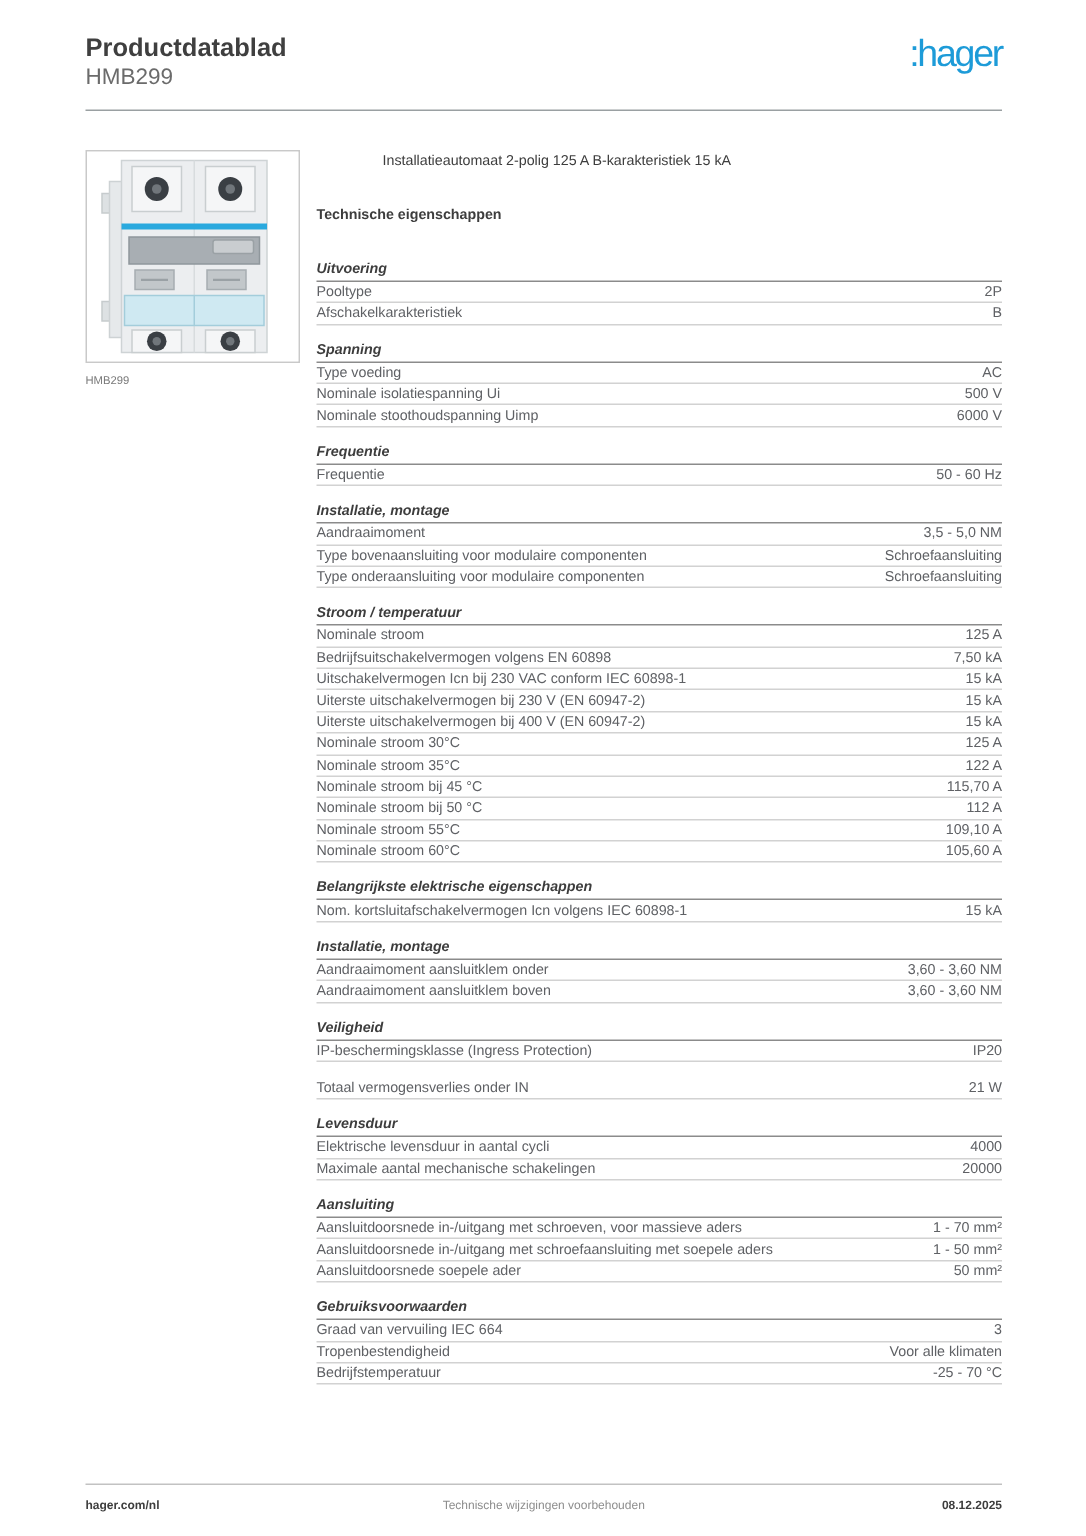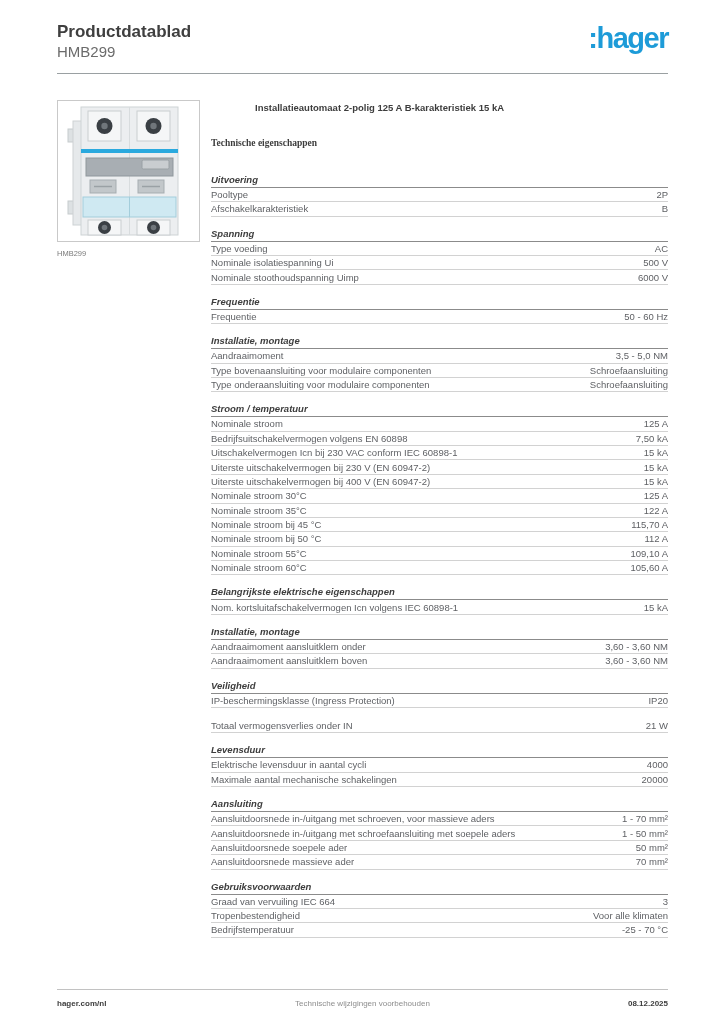--- a/index.html
+++ b/index.html
@@ -13,32 +13,32 @@
     width: 724px; height: 1024px;
     padding: 22px 56px 16px 57px;
     display: flex; flex-direction: column;
     background: #ffffff;
   }
 
   
   .hdr { display: flex; justify-content: space-between; align-items: flex-start; }
   .doc-type { font-size: 17px; font-weight: bold; color: #3f3f3f; line-height: 1.2; }
   .product-code { font-size: 15px; color: #6b6b6b; line-height: 1.3; }
-  .logo { font-size: 29px; font-weight: bold; color: #1d9bd8; letter-spacing: -1.5px; margin-top: 2px; line-height: 1; }
+  .logo { font-size: 25px; font-weight: normal; color: #1d9bd8; letter-spacing: -1.5px; margin-top: 2px; line-height: 1; }
   .header-rule { border-top: 1px solid #9aa0a2; margin-top: 11px; }
 
   
   .main { display: flex; gap: 11px; margin-top: 26px; }
   .left-col { flex: 0 0 143px; width: 143px; }
   .image-box { width: 143px; height: 142px; border: 1px solid #c9c9c9; background: #fff; overflow: hidden; }
   .image-caption { margin-top: 7px; font-size: 7.5px; color: #7a7a7a; }
   .spec-col { flex: 1; min-width: 0; }
 
-  .product-title { font-size: 9.5px; font-weight: bold; color: #3d3d3d; margin: 2px 0 0 0; line-height: 11px; padding-left: 44px; }
-  .tech-heading { font-size: 9.5px; font-weight: bold; color: #3d3d3d; margin: 25px 0 0 0; line-height: 11px; font-family: Liberation Serif, serif; }
+  .product-title { font-size: 9.5px; font-weight: normal; color: #3d3d3d; margin: 2px 0 0 0; line-height: 11px; padding-left: 44px; }
+  .tech-heading { font-size: 9.5px; font-weight: bold; color: #3d3d3d; margin: 25px 0 0 0; line-height: 11px; }
 
   
   #sections > .section:first-child { margin-top: 25px; }
   .section { margin-top: 11px; }
   .section-title {
     font-size: 9.5px; font-weight: bold; color: #3d3d3d;
     line-height: 11px; padding-bottom: 2px;
     border-bottom: 1px solid #8b8b8b;
     font-style: italic;
   }
@@ -309,24 +309,20 @@
   <div class="row">
     <span class="label">Aansluitdoorsnede in-/uitgang met schroefaansluiting met soepele aders</span>
     <span class="value">1 - 50 mm²</span>
   </div>
 
   <div class="row">
     <span class="label">Aansluitdoorsnede soepele ader</span>
     <span class="value">50 mm²</span>
   </div>
 
-  <div class="row">
-    <span class="label">Aansluitdoorsnede massieve ader</span>
-    <span class="value">70 mm²</span>
-  </div>
 </div>
 
   <div class="section">
     <div class="section-title">Gebruiksvoorwaarden</div>
 
   <div class="row">
     <span class="label">Graad van vervuiling IEC 664</span>
     <span class="value">3</span>
   </div>
 

